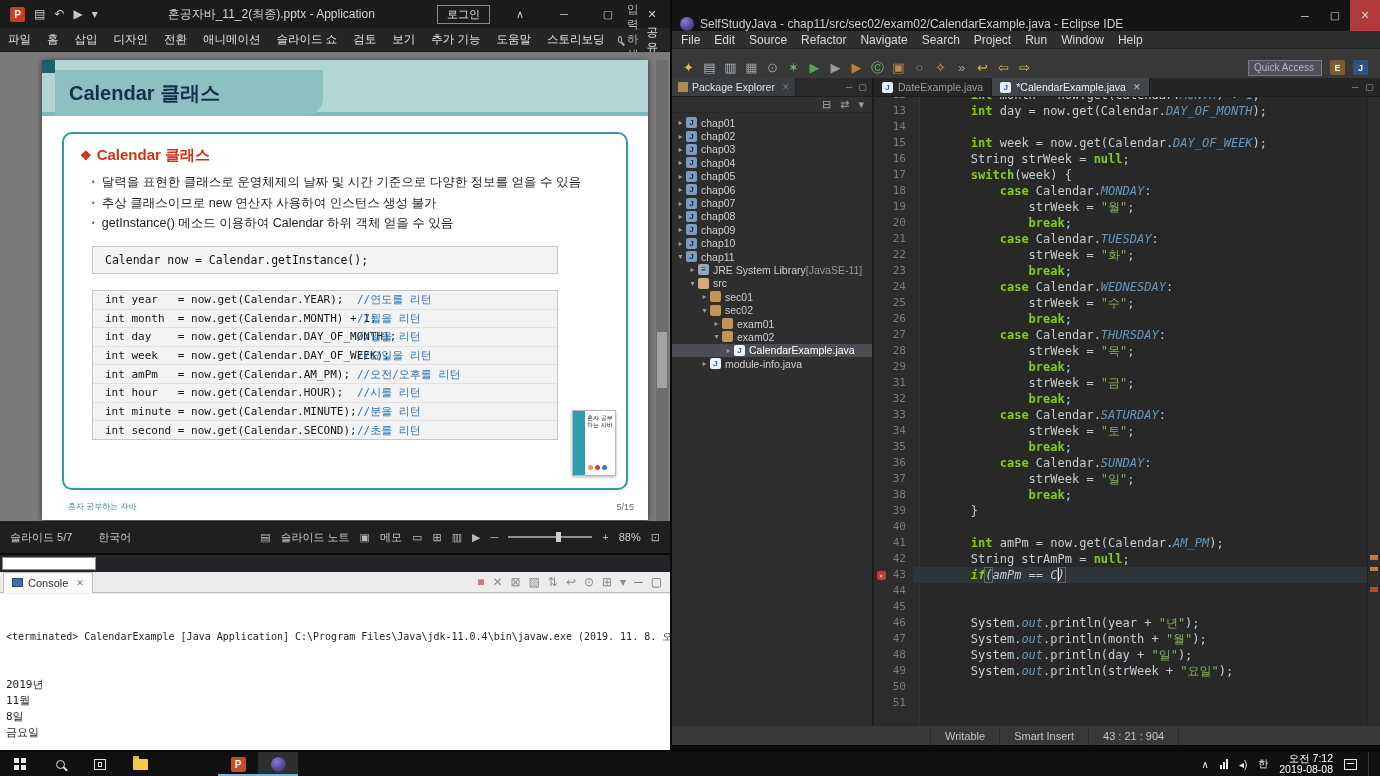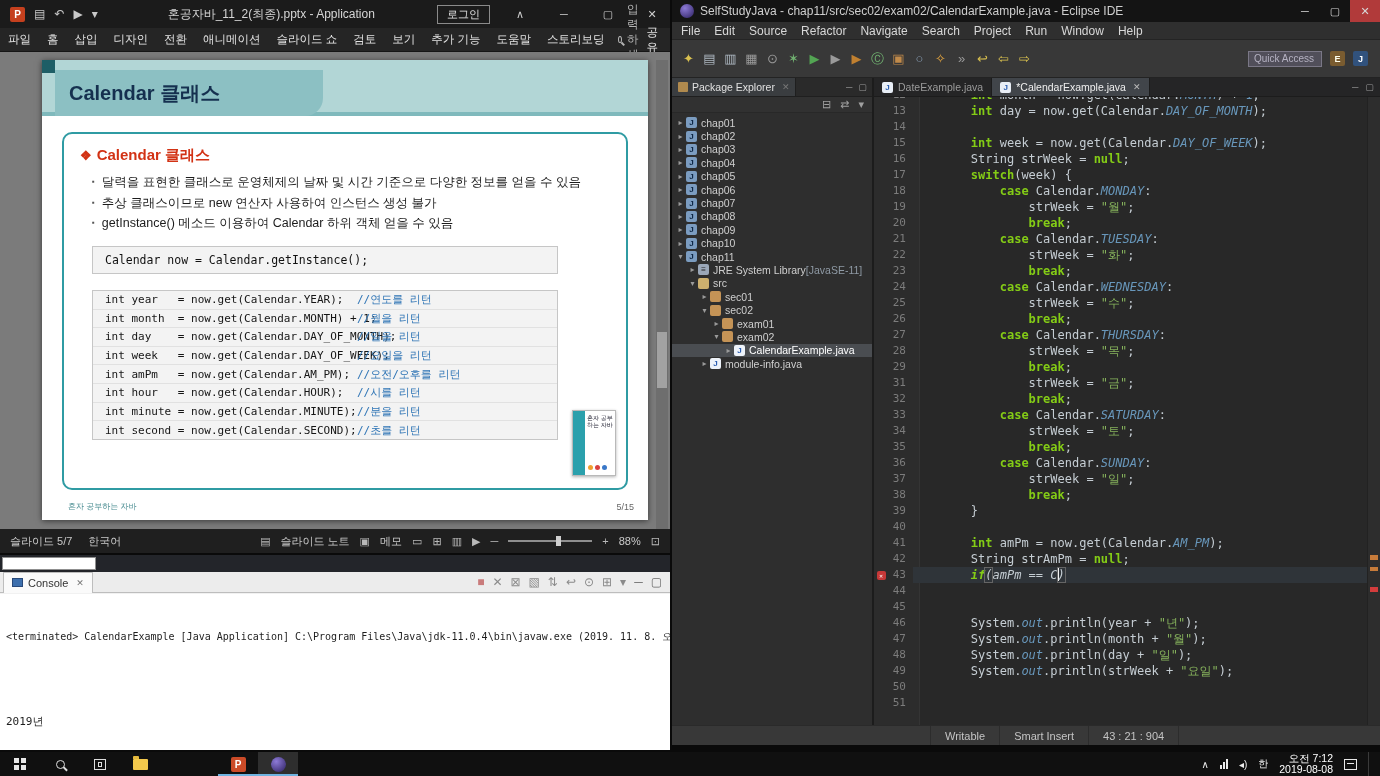--- a/index.html
+++ b/index.html
@@ -58,22 +58,22 @@
   .bc-side { position:absolute; left:0; top:0; width:12px; height:100%; background:#2ba0ac; }
   .bc-title { position:absolute; left:14px; top:4px; font-size:6px; color:#223; line-height:7px; width:28px; }
   .bc-dots { position:absolute; left:15px; bottom:5px; display:flex; gap:2px; }
   .bc-dots i { width:5px; height:5px; border-radius:50%; display:block; }
   .slide-footer-left { position:absolute; left:26px; bottom:8px; font-size:8px; color:#4a8d92; }
   .slide-page { position:absolute; right:14px; bottom:8px; font-size:9px; color:#666; }
 
   .ppt-scrollbar { position:absolute; right:2px; top:8px; width:12px; height:470px; background:#6e6e6e; }
   .ppt-thumb { position:absolute; top:272px; left:1px; right:1px; height:56px; background:#a2a2a2; }
 
-  .ppt-statusbar { position:absolute; bottom:0; left:0; right:0; height:24px; background:#1f1f1f;
-    color:#c9c9c9; font-size:11px; display:flex; align-items:center; gap:16px; padding:0 10px; }
+  .ppt-statusbar { position:absolute; bottom:0; left:0; right:0; height:32px; background:#1f1f1f;
+    color:#c9c9c9; font-size:11px; display:flex; align-items:center; gap:26px; padding:0 10px; }
   .sb-right { margin-left:auto; display:flex; align-items:center; gap:10px; }
   .sb-ic { font-size:11px; color:#b9b9b9; }
   .zoom-track { width:84px; height:2px; background:#8f8f8f; position:relative; }
   .zoom-thumb { position:absolute; left:48px; top:-4px; width:5px; height:10px; background:#cfcfcf; }
 
   
   #ministrip { position:absolute; left:0; top:555px; width:670px; height:17px; background:#23252a; }
   .mini-input { position:absolute; left:2px; top:2px; width:94px; height:13px; background:#fff;
     border:1px solid #8f8f8f; }
 
@@ -81,25 +81,25 @@
   #consolewin { position:absolute; left:0; top:572px; width:670px; height:178px; background:#f1f1f1; }
   .chead { height:21px; background:#ececec; border-bottom:1px solid #bdbdbd; display:flex; align-items:center; }
   .ctab { height:21px; display:flex; align-items:center; gap:5px; background:#fafafa;
     border:1px solid #bdbdbd; border-bottom:none; padding:0 8px; font-size:11px; color:#333; margin-left:3px; }
   .cmon { width:11px; height:9px; background:#3d6fad; border:1px solid #28497a; }
   .ctab-x { color:#777; font-size:9px; margin-left:3px; }
   .cicons { margin-left:auto; display:flex; gap:8px; padding-right:8px; font-size:12px; }
   .cbody { position:absolute; top:22px; left:0; right:0; bottom:0; background:#fff; padding:3px 6px;
     font-family:"DejaVu Sans Mono", monospace; color:#1e1e1e; line-height:16px; white-space:pre; overflow:hidden; }
   .cterm { font-size:10px; }
-  .cline { font-size:11px;margin-top:37px; }
+  .cline { font-size:11px; }
 
   
   #eclipse { position:absolute; left:672px; top:0; width:708px; height:745px; background:#2e2e2e; }
-  .e-title { height:22px; background:#141414; display:flex; align-items:center; color:#cfcfcf; font-size:12px; }
+  .e-title { height:31px; background:#141414; display:flex; align-items:flex-end; color:#cfcfcf; font-size:12px; }
   .e-logo { width:14px; height:14px; border-radius:50%; margin:0 6px 0 8px;
     background:radial-gradient(circle at 35% 30%, #8d7ad6, #2c2060); }
   .e-title-controls { margin-left:auto; display:flex; height:100%; }
   .ewc { width:30px; display:flex; align-items:center; justify-content:center; font-size:11px; color:#d8d8d8; }
   .ewc.close { background:#b13a3a; }
   .e-menubar { height:18px; background:#2f2f2f; display:flex; align-items:center; font-size:12px;
     color:#d8d8d8; border-bottom:1px solid #242424; padding-left:2px; }
   .emenu { padding:0 7px; }
   .e-toolbar { height:38px; background:#383838; border-bottom:1px solid #232323; display:flex;
     align-items:center; padding:0 6px; }

